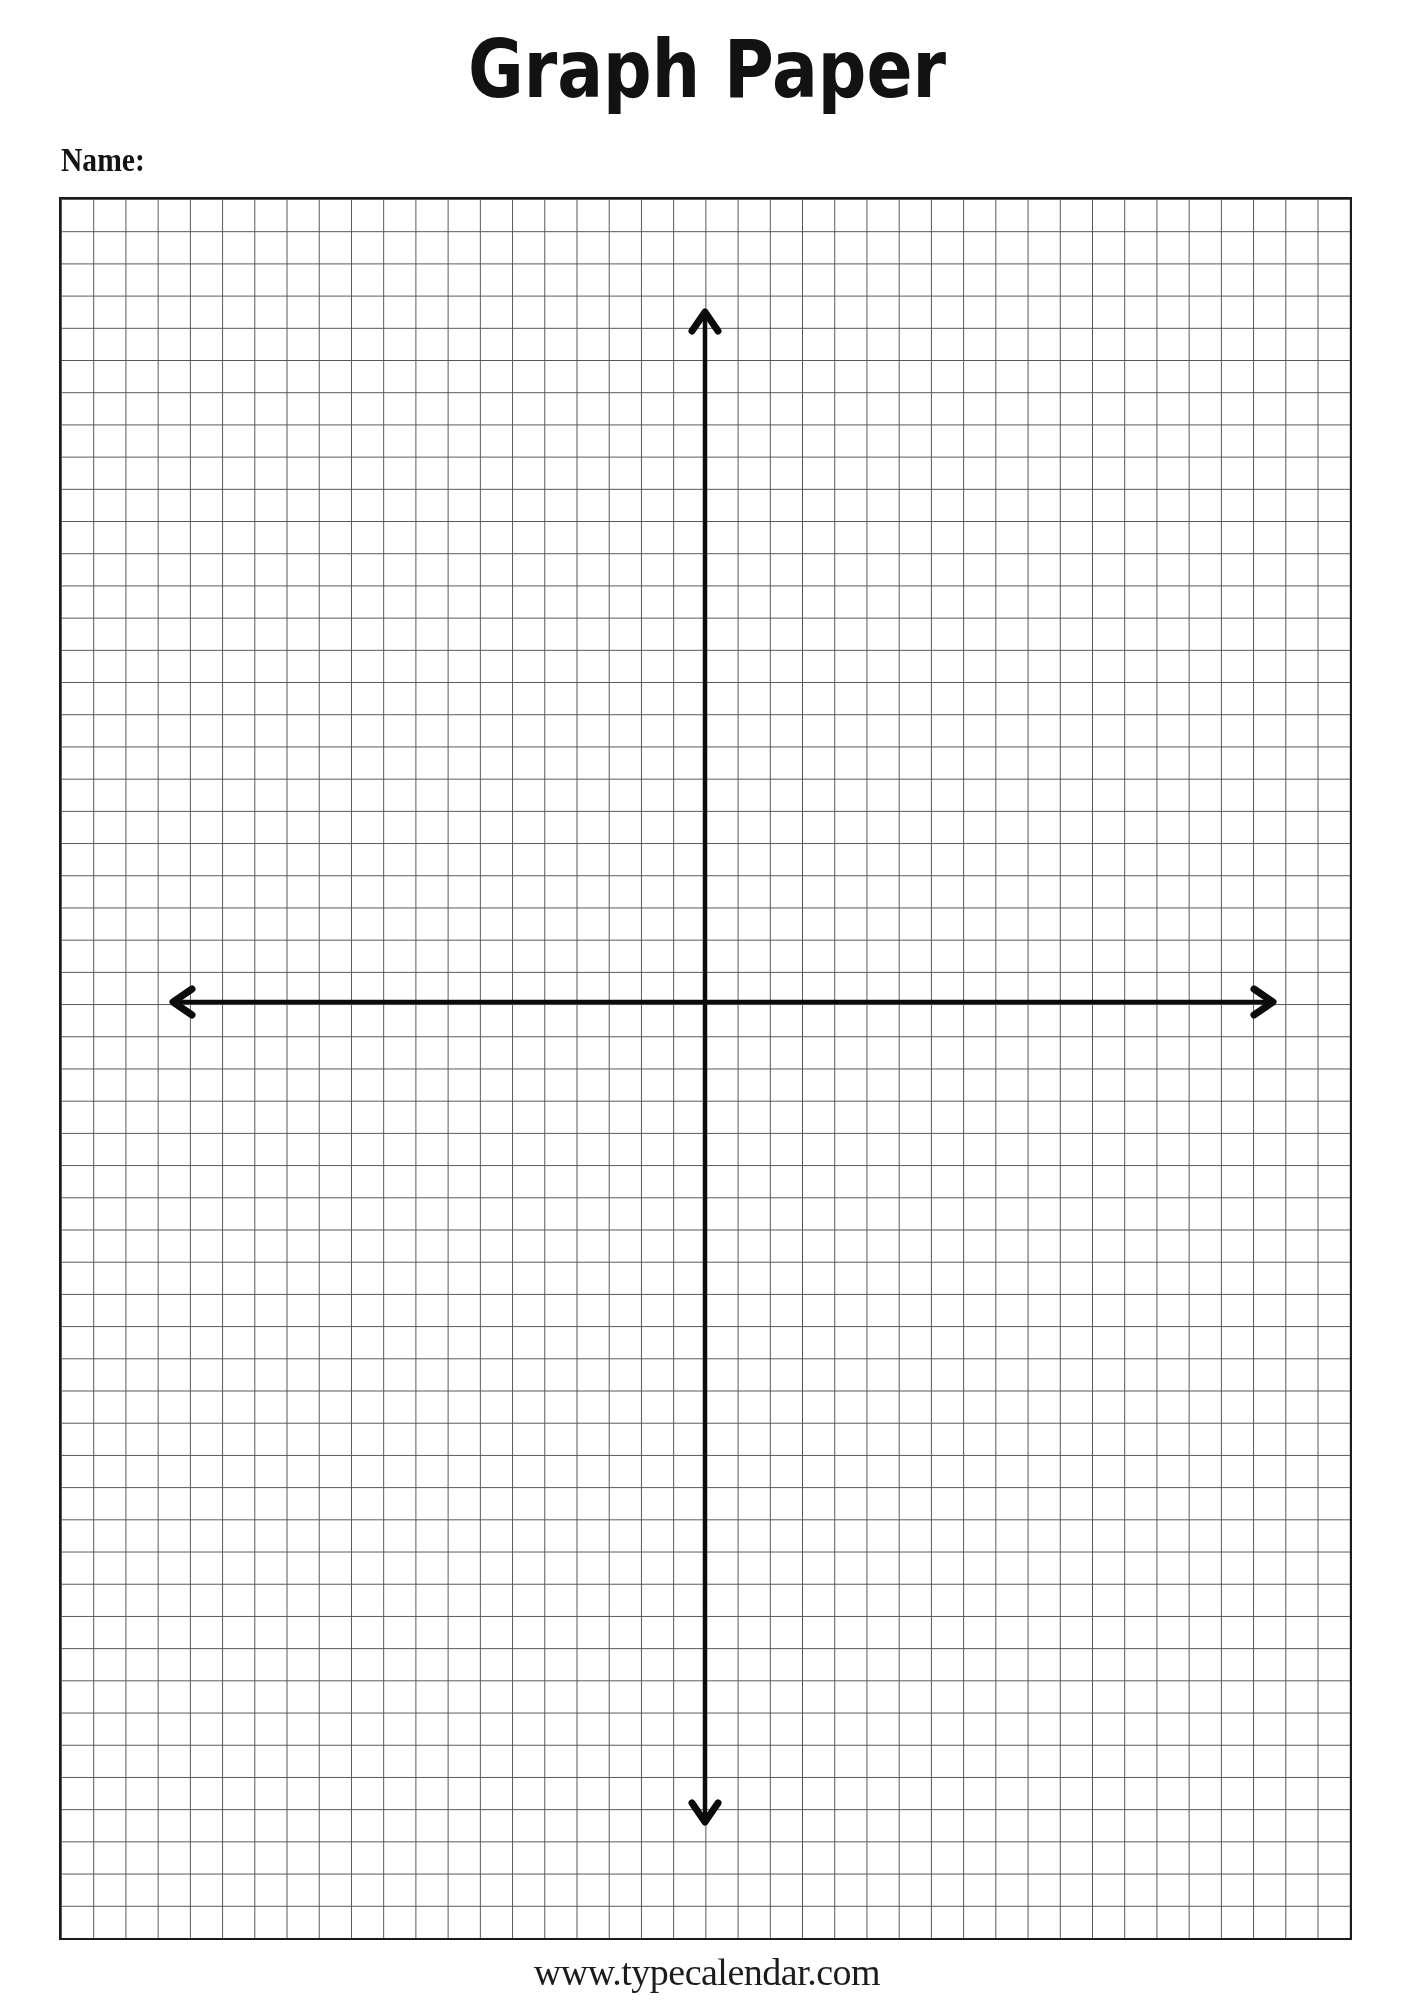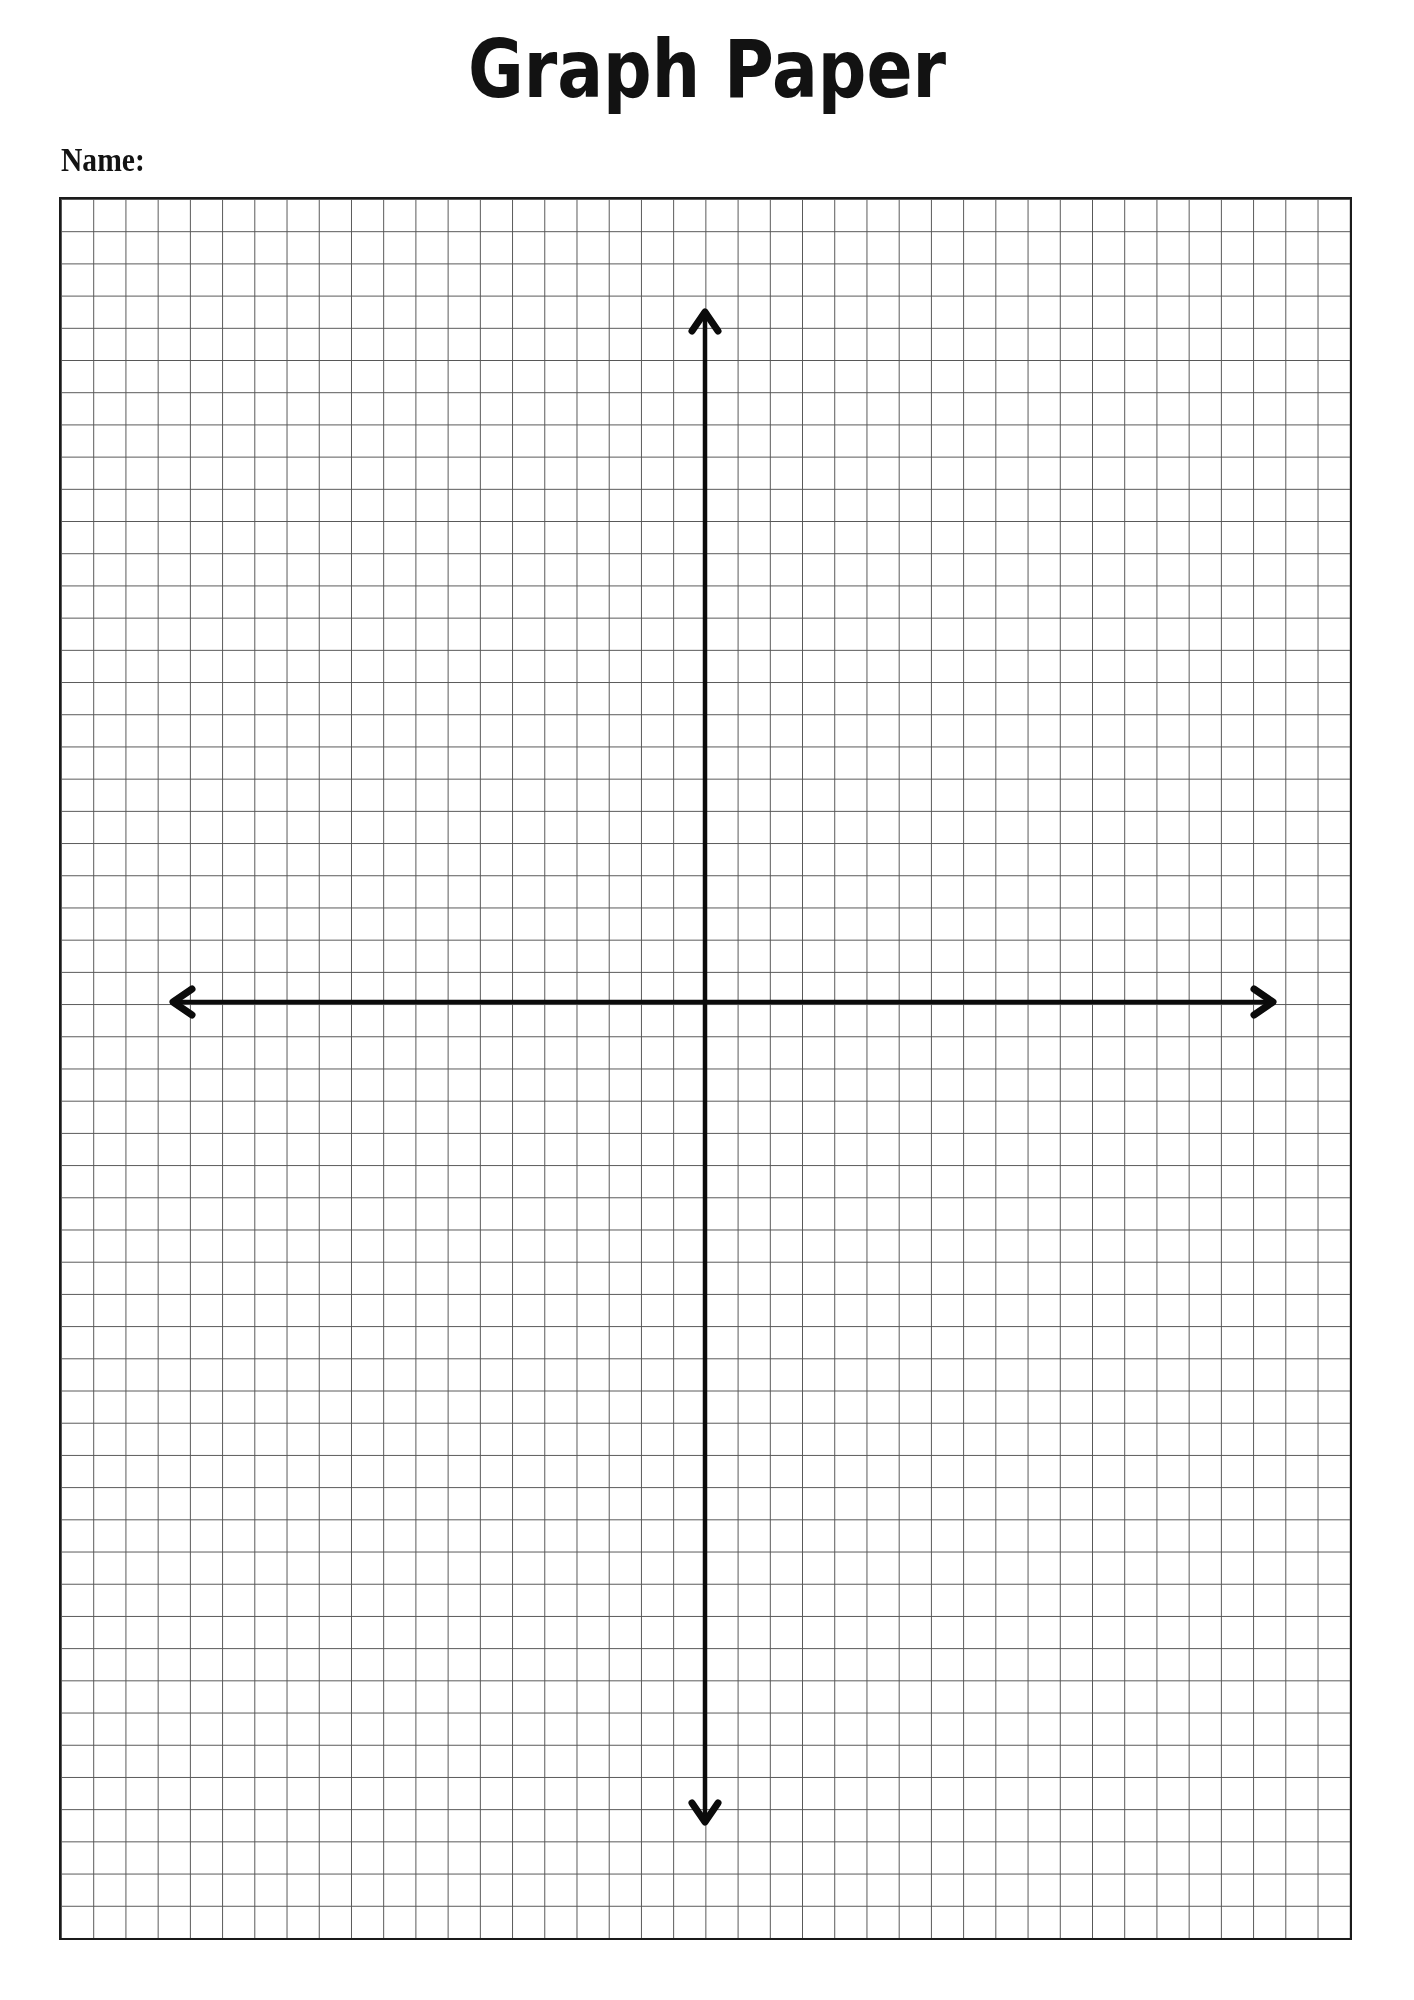--- a/index.html
+++ b/index.html
@@ -87,14 +87,15 @@
     <g stroke="#0b0b0b" fill="none">
       <line x1="705" y1="318" x2="705" y2="1816" stroke-width="4.5"></line>
       <line x1="178" y1="1002" x2="1268" y2="1002" stroke-width="4.5"></line>
       <path d="M 692 331 L 705 312 L 718 331" stroke-width="7" stroke-linecap="round" stroke-linejoin="round"></path>
       <path d="M 692 1803 L 705 1822 L 718 1803" stroke-width="7" stroke-linecap="round" stroke-linejoin="round"></path>
       <path d="M 192 989 L 173 1002 L 192 1015" stroke-width="7" stroke-linecap="round" stroke-linejoin="round"></path>
       <path d="M 1254 989 L 1273 1002 L 1254 1015" stroke-width="7" stroke-linecap="round" stroke-linejoin="round"></path>
     </g>
   </svg>
 
+  <div class="footer-url">www.typecalendar.com</div>
 
 </div>
 
 </body></html>

